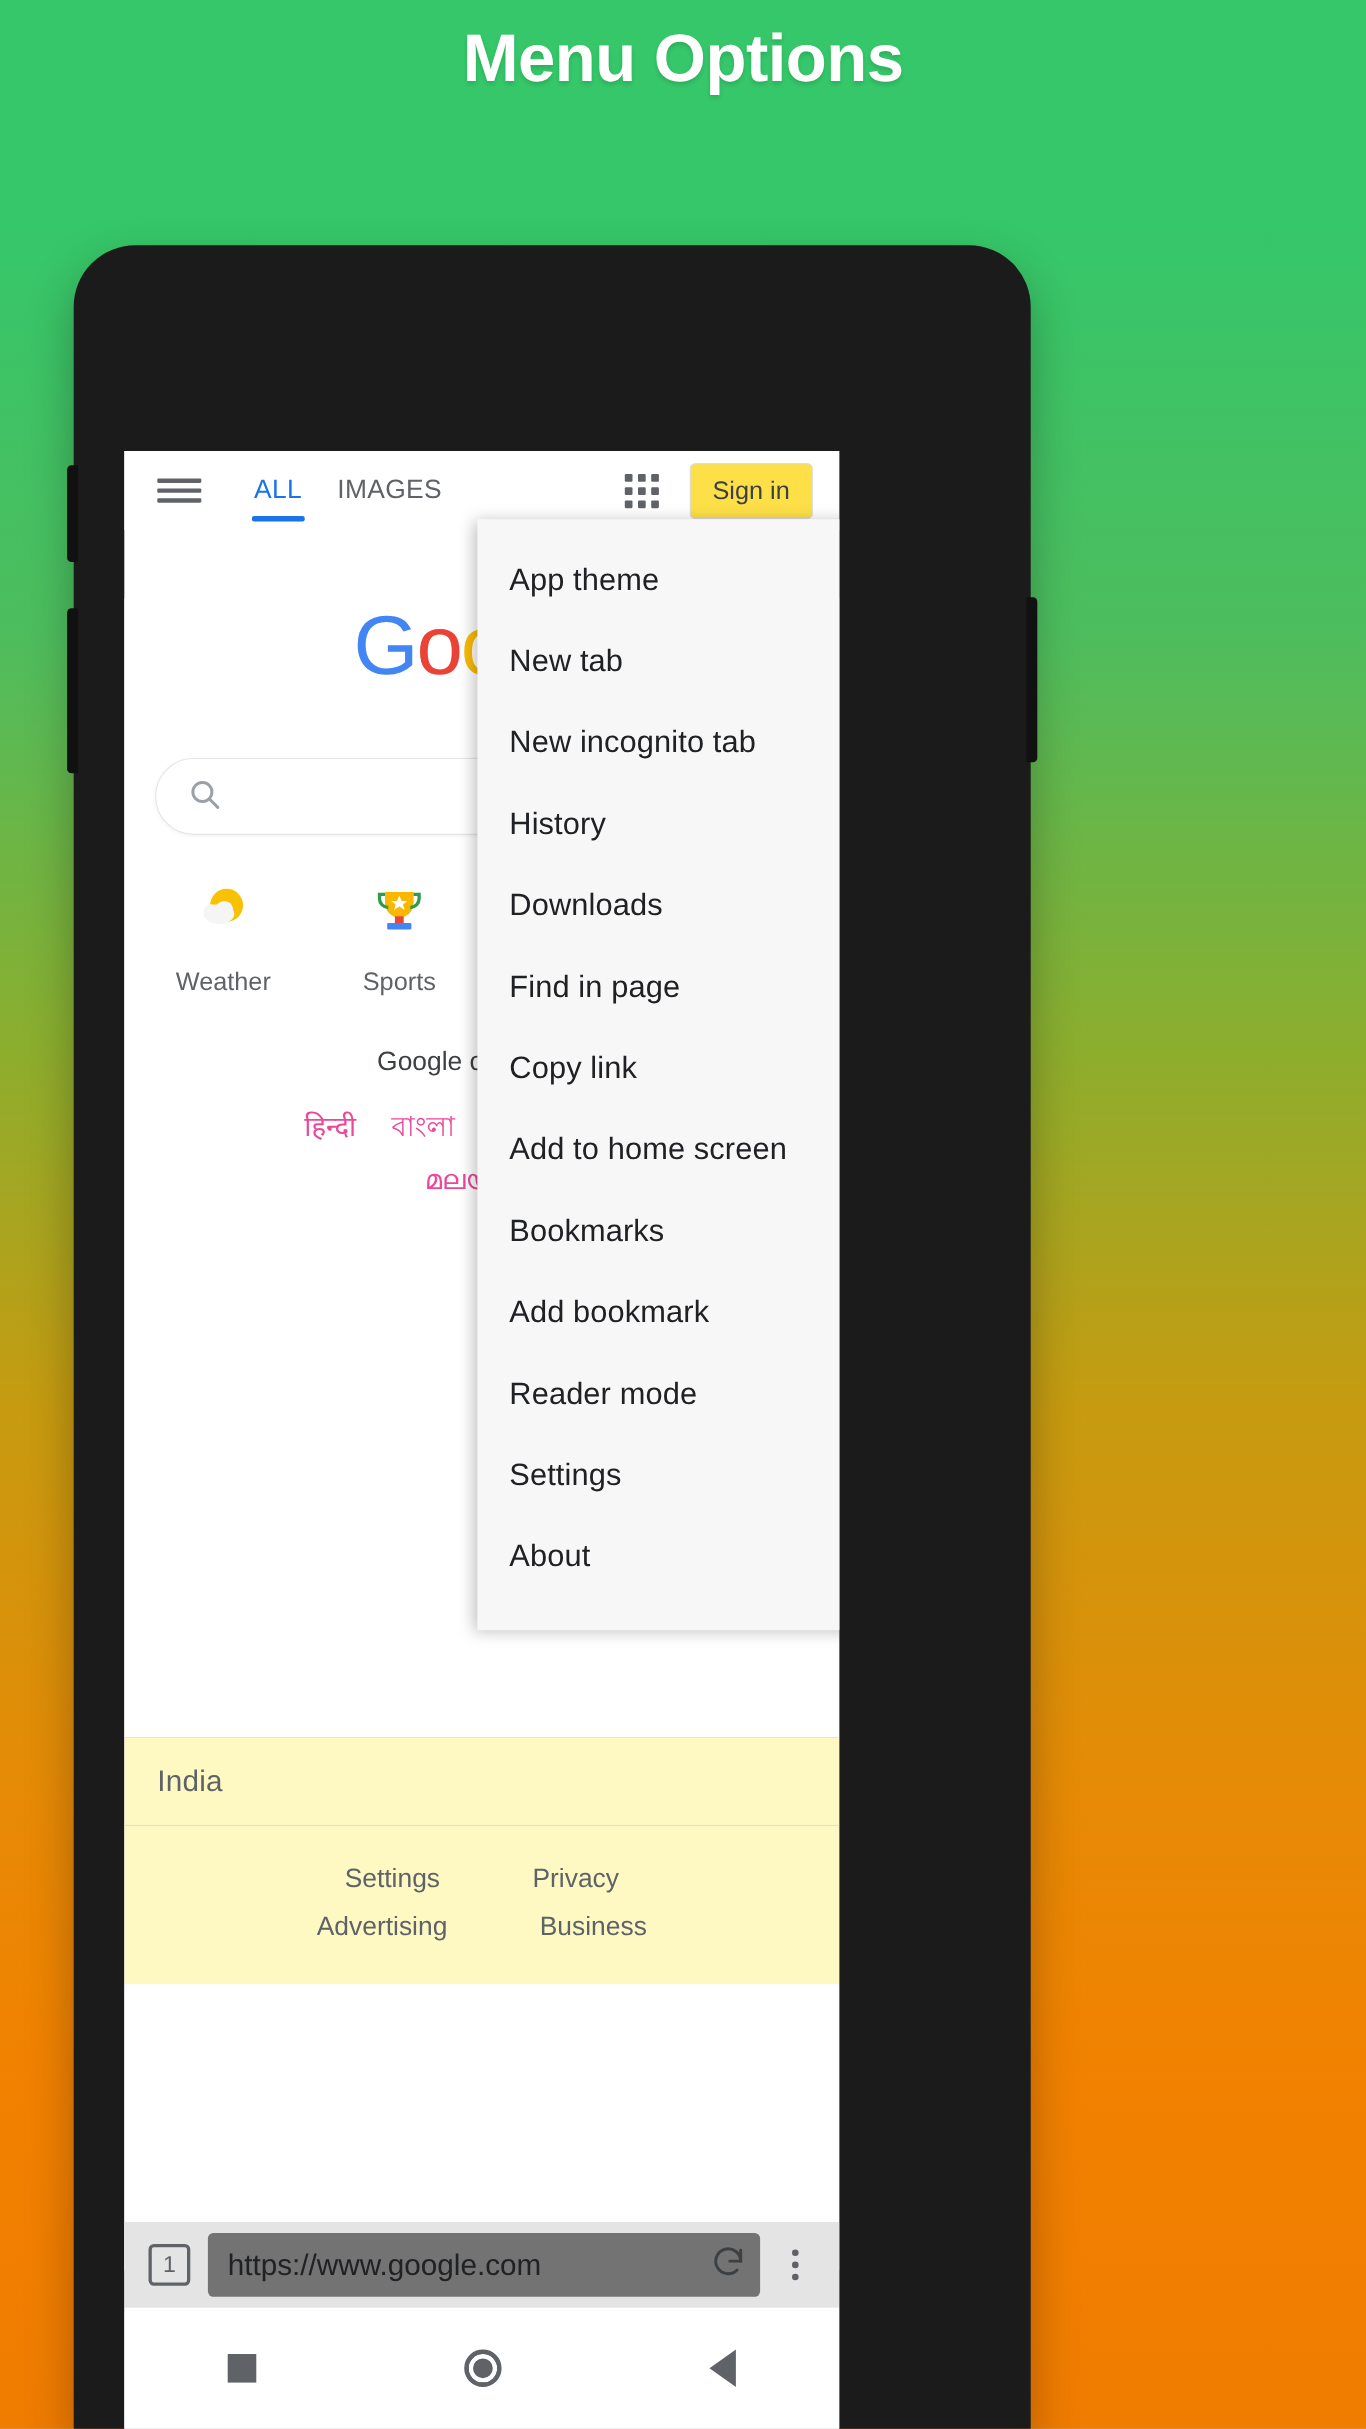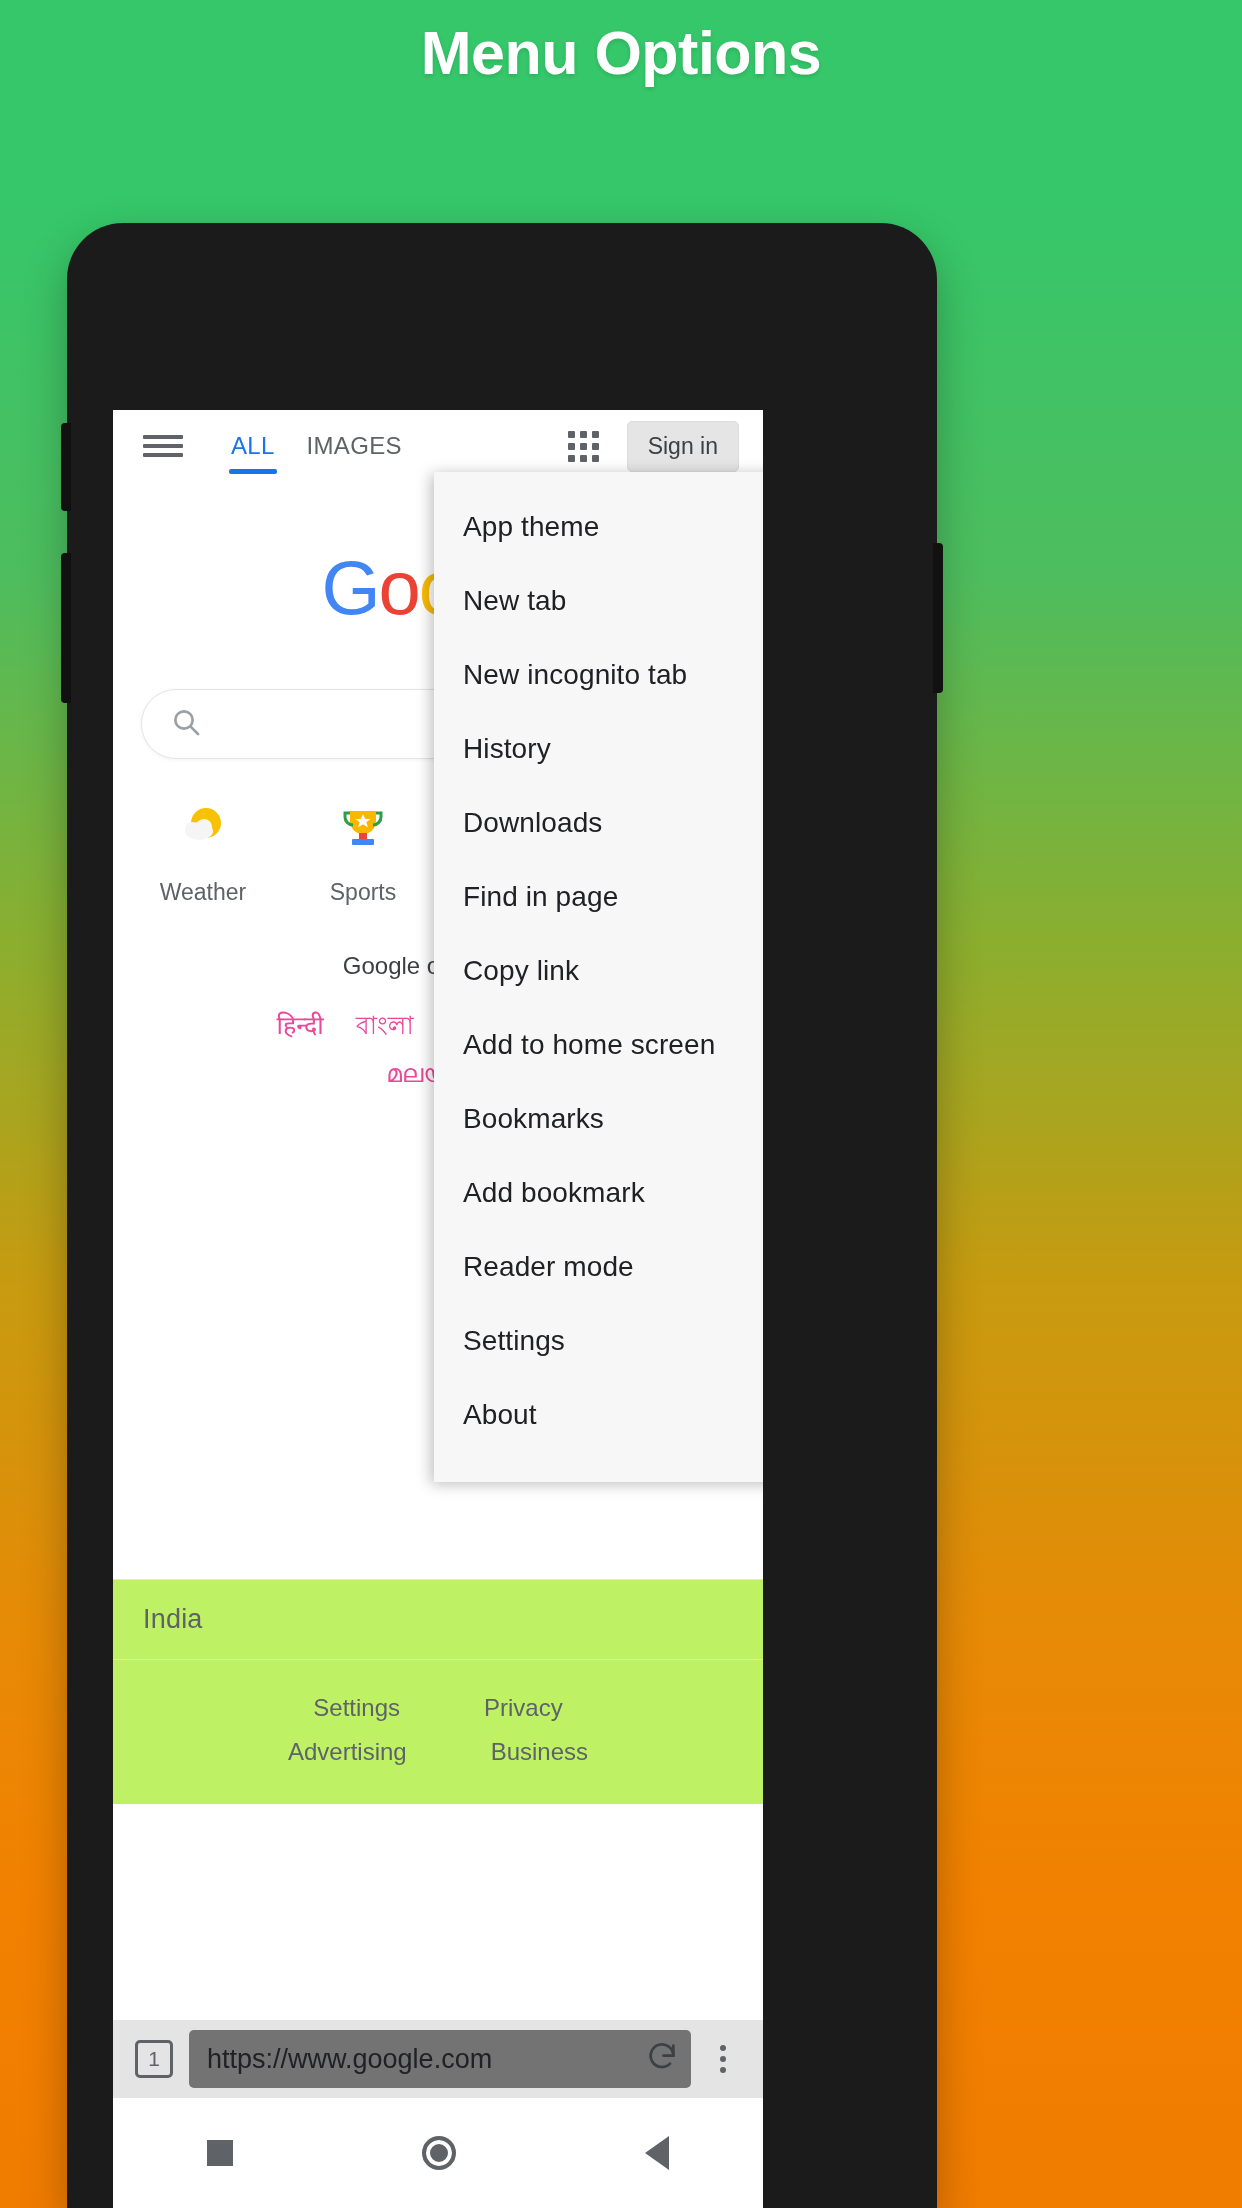--- a/index.html
+++ b/index.html
@@ -56,21 +56,21 @@
   .gtab{ font-size:24px; color:#5f6368; padding:0 16px; height:72px;
          display:flex; align-items:center; position:relative; letter-spacing:.3px;}
   .gtab.active{ color:#1a73e8; }
   .gtab.active:after{ content:""; position:absolute; left:14px; right:14px; bottom:8px;
                       height:5px; background:#1a73e8; border-radius:2px;}
   .gtop-right{ margin-left:auto; display:flex; align-items:center; padding-right:24px;}
   .apps-grid{ display:grid; grid-template-columns:repeat(3,7px); grid-template-rows:repeat(3,7px);
               gap:5px; margin-right:28px; cursor:pointer;}
   .apps-grid i{ display:block; width:7px; height:7px; background:#5f6368; border-radius:1px;}
   .signin{ border:1px solid #dadce0; border-radius:5px; padding:11px 20px;
-           font-size:23px; color:#3c4043; background:#e5e5e5; cursor:pointer;
+           font-size:23px; color:#3c4043; background:#fde047; cursor:pointer;
            font-family:"Liberation Sans", sans-serif;}
 
   
   .gbody{ position:relative; background:#fff; height:1035px; }
   .glogo{ text-align:center; margin-top:62px; font-size:76px; font-weight:500;
           letter-spacing:-2px; font-family:"Liberation Sans", sans-serif;}
   .glogo .b{color:#4285f4;} .glogo .r{color:#ea4335;}
   .glogo .y{color:#fbbc05;} .glogo .g{color:#34a853;}
 
   .searchbar{ margin:58px 28px 0 28px; height:70px; border:1px solid #e3e5e8;
@@ -84,21 +84,21 @@
   .shortcuts{ display:flex; margin-top:40px; padding:0 10px;}
   .sc{ width:160px; text-align:center; }
   .sc .ico{ height:56px; display:flex; align-items:center; justify-content:center;}
   .sc .lbl{ margin-top:24px; font-size:23px; color:#5f6368;}
 
   .gcomm{ margin-top:46px; text-align:center; font-size:24px; color:#3c4043;}
   .langs{ margin-top:22px; text-align:center; line-height:1.9;}
   .langs a{ color:#ec4899; font-size:25px; margin:4px 16px; text-decoration:none;}
 
   
-  .gfooter{ background:#bef264; border-top:1px solid #e4e4e4;}
+  .gfooter{ background:#fef9c3; border-top:1px solid #e4e4e4;}
   .gf-country{ font-size:27px; color:#5f6368; padding:24px 30px; letter-spacing:.2px;}
   .gf-links{ border-top:1px solid #e0e0e0; padding:26px 0 30px 0;}
   .gf-row{ display:flex; justify-content:center; gap:84px; font-size:24px;
            color:#5f6368; padding:8px 0;}
   .gf-row a{ color:#5f6368; text-decoration:none;}
 
   .gwhite{ background:#fff; height:260px; }
 
   
   .menu{

